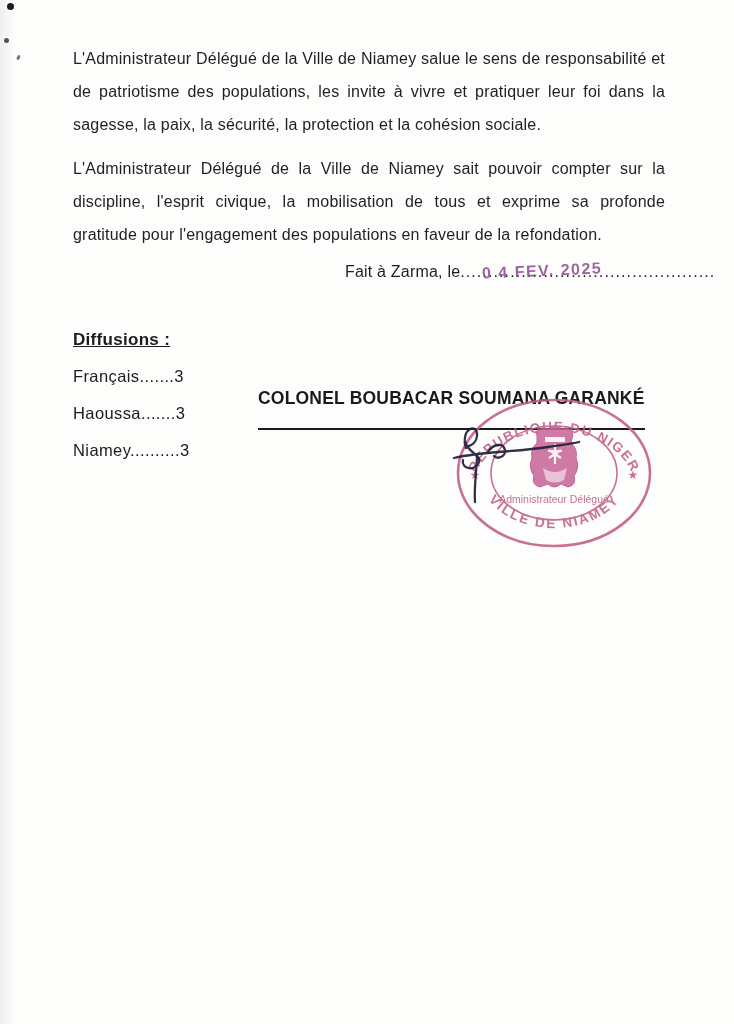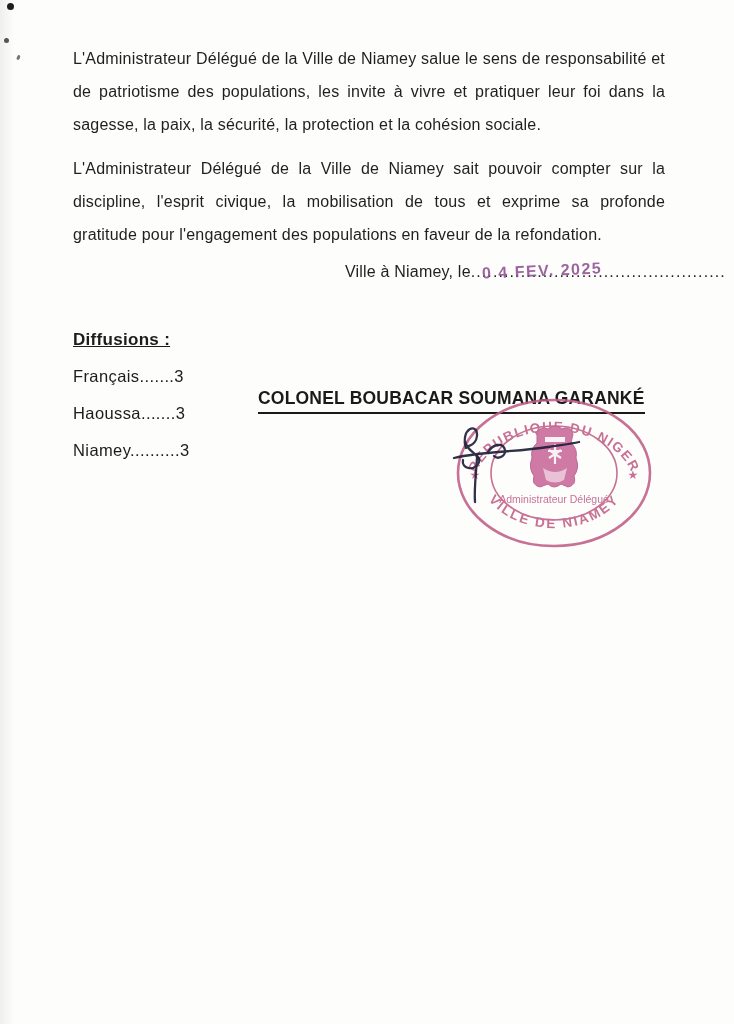--- a/index.html
+++ b/index.html
@@ -57,41 +57,41 @@
     margin-bottom:9px;
   }
   .diffusions .item{margin-top:16px;line-height:21px;letter-spacing:.4px;}
 
   .signatory{
     position:absolute;left:258px;top:388px;
     font-size:17.5px;font-weight:bold;
     color:#1a1a1a;
     letter-spacing:.2px;
     border-bottom:2px solid #1a1a1a;
-    padding-bottom:3px;
+    padding-bottom:19px;
     white-space:nowrap;
   }
 
   .seal{position:absolute;left:453px;top:396px;width:202px;height:154px;}
   .signature{position:absolute;left:448px;top:414px;width:140px;height:95px;}
 </style>
 </head>
 <body>
 
 <div class="page">
 
   <span class="scan-dot dot1"></span>
   <span class="scan-dot dot2"></span>
   <span class="scan-dot dot3"></span>
 
   <p class="body-par par1">L'Administrateur Délégué de la Ville de Niamey salue le sens de responsabilité et de patriotisme des populations, les invite à vivre et pratiquer leur foi dans la sagesse, la paix, la sécurité, la protection et la cohésion sociale.</p>
 
   <p class="body-par par2">L'Administrateur Délégué de la Ville de Niamey sait pouvoir compter sur la discipline, l'esprit civique, la mobilisation de tous et exprime sa profonde gratitude pour l'engagement des populations en faveur de la refondation.</p>
 
-  <div class="date-line"><span>Ville à Niamey, le</span><span class="dots">..............................................</span></div>
+  <div class="date-line"><span>Fait à Zarma, le</span><span class="dots">..............................................</span></div>
 
   <div class="date-stamp">0 4 FEV. 2025</div>
 
   <div class="diffusions">
     <div class="title">Diffusions :</div>
     <div class="item">Français.......3</div>
     <div class="item">Haoussa.......3</div>
     <div class="item">Niamey..........3</div>
   </div>
 

